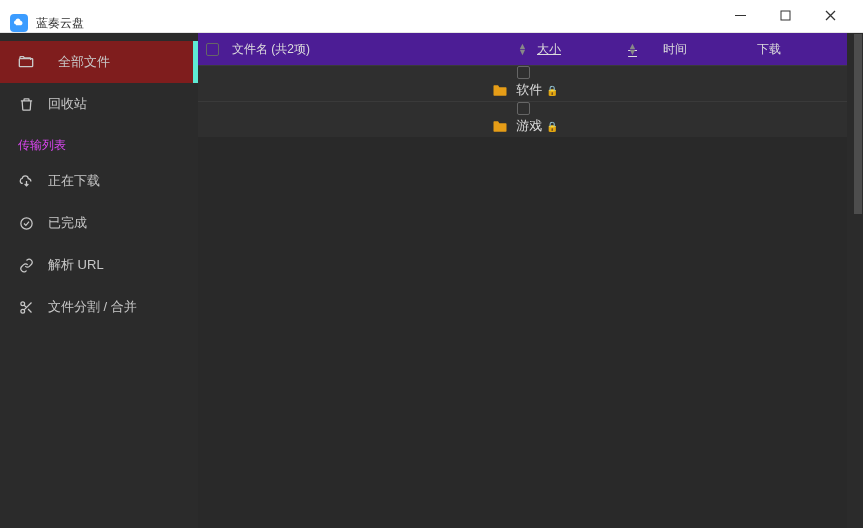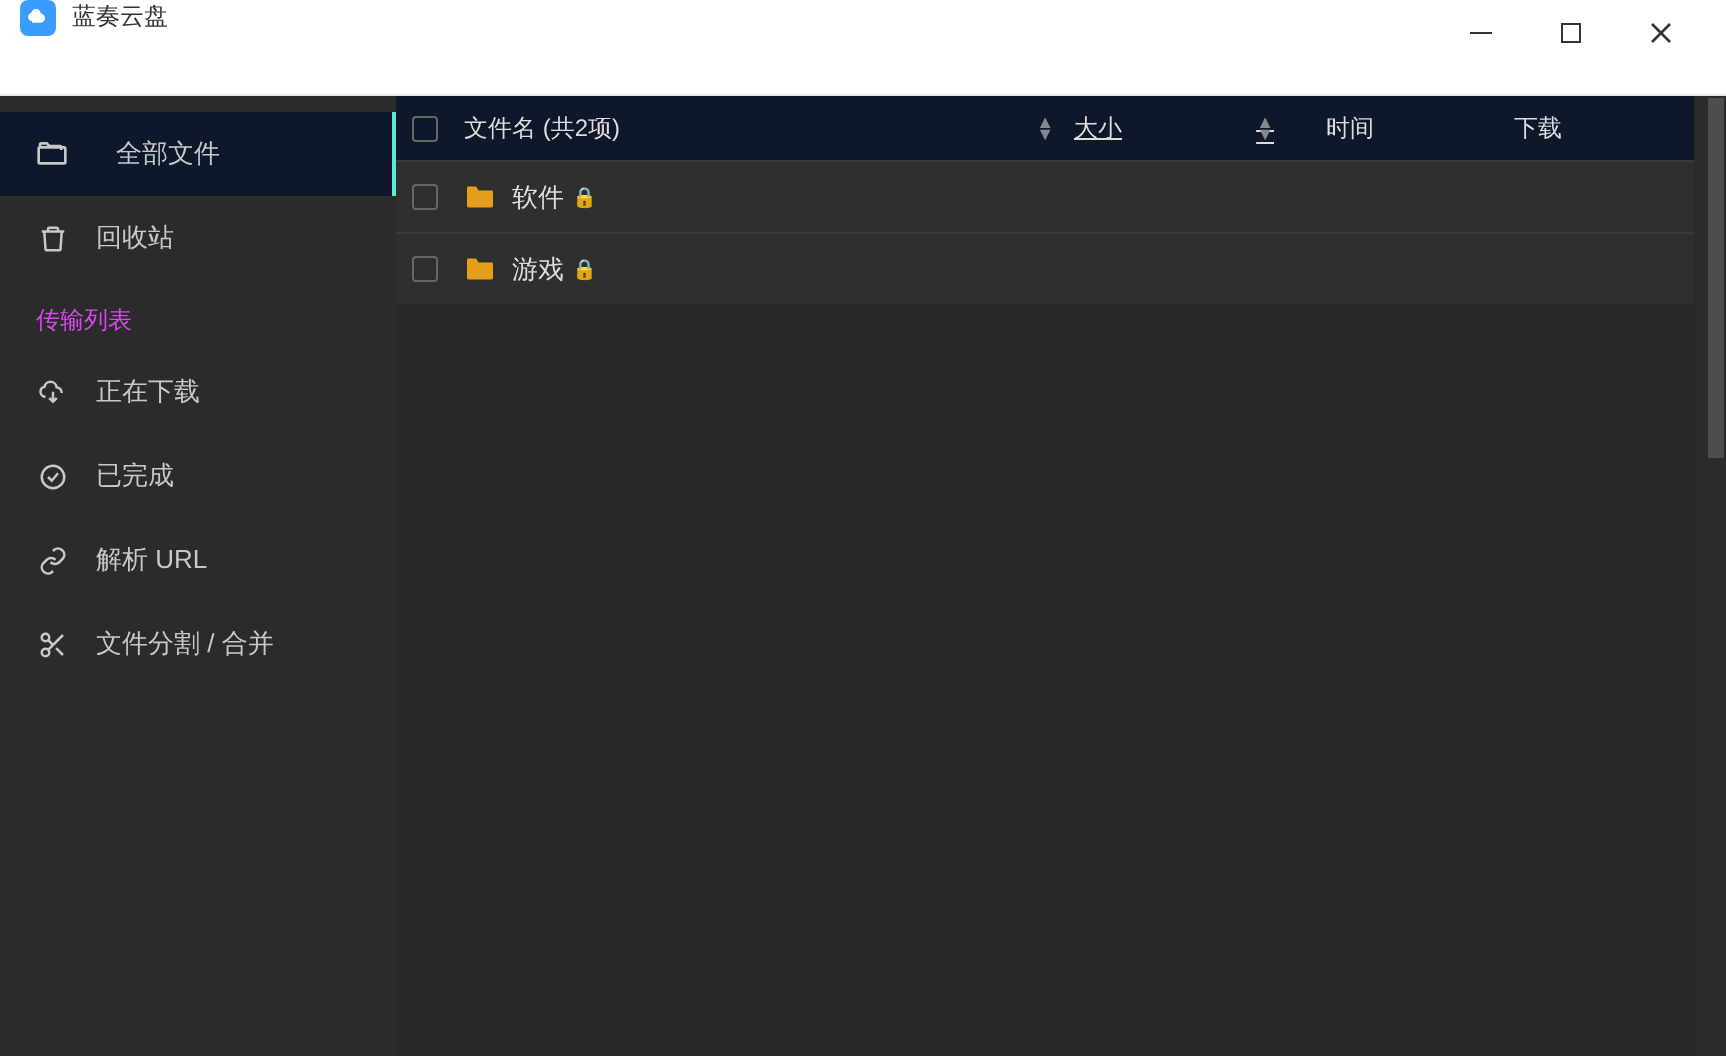--- a/index.html
+++ b/index.html
@@ -10,24 +10,24 @@
     body {
       width: 863px;
       height: 528px;
       background: #ffffff;
       font-family: "Microsoft YaHei", "PingFang SC", sans-serif;
       overflow: hidden;
       display: flex;
       flex-direction: column;
     }
     .titlebar {
-      height: 48px;
+      height: 33px;
       background: #ffffff;
       display: flex;
-      align-items: flex-start;
+      align-items: flex-end;
       padding: 0 10px;
       border-bottom: 1px solid #e5e5e5;
     }
     .titlebar-icon {
       width: 18px;
       height: 18px;
       background: #3b9cff;
       border-radius: 4px;
       display: flex;
       align-items: center;
@@ -71,22 +71,22 @@
     }
     .sidebar-item {
       display: flex;
       align-items: center;
       padding: 12px 18px;
       color: #c8c8c8;
       font-size: 13px;
       gap: 14px;
     }
     .sidebar-item.active {
-      background: #0f172a;
-      border-right: 2px solid #5eead4;
+      background: #7f1d1d;
+      border-right: 5px solid #5eead4;
       gap: 24px;
     }
     .sidebar-item .icon {
       width: 16px;
       height: 16px;
       display: flex;
       align-items: center;
       justify-content: center;
       color: #c8c8c8;
     }
@@ -104,33 +104,34 @@
     }
     .table-area {
       flex: 1;
       background: #2b2b2b;
       display: flex;
       flex-direction: column;
     }
     .table-header {
       display: flex;
       align-items: center;
-      background: #0f172a;
+      background: #4c1d95;
       height: 32px;
       font-size: 12px;
       color: #dddddd;
     }
     .table-row {
       display: flex;
       align-items: center;
       height: 36px;
       background: #2f2f2f;
       border-top: 1px solid #3a3a3a;
       font-size: 13px;
       color: #dddddd;
+      flex-direction: column;
     }
     .col-checkbox {
       width: 28px;
       padding-left: 8px;
       display: flex;
       align-items: center;
     }
     .col-name {
       flex: 1;
       display: flex;

